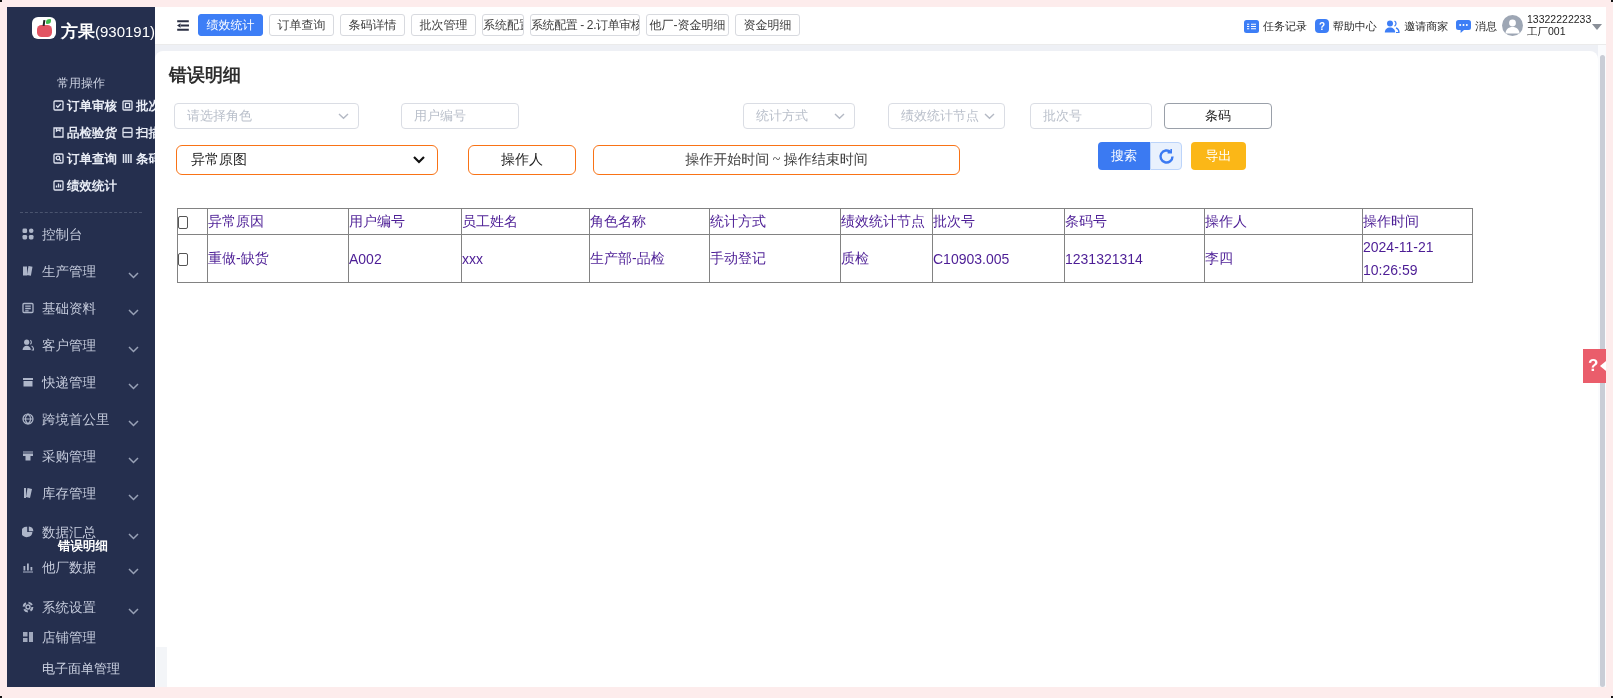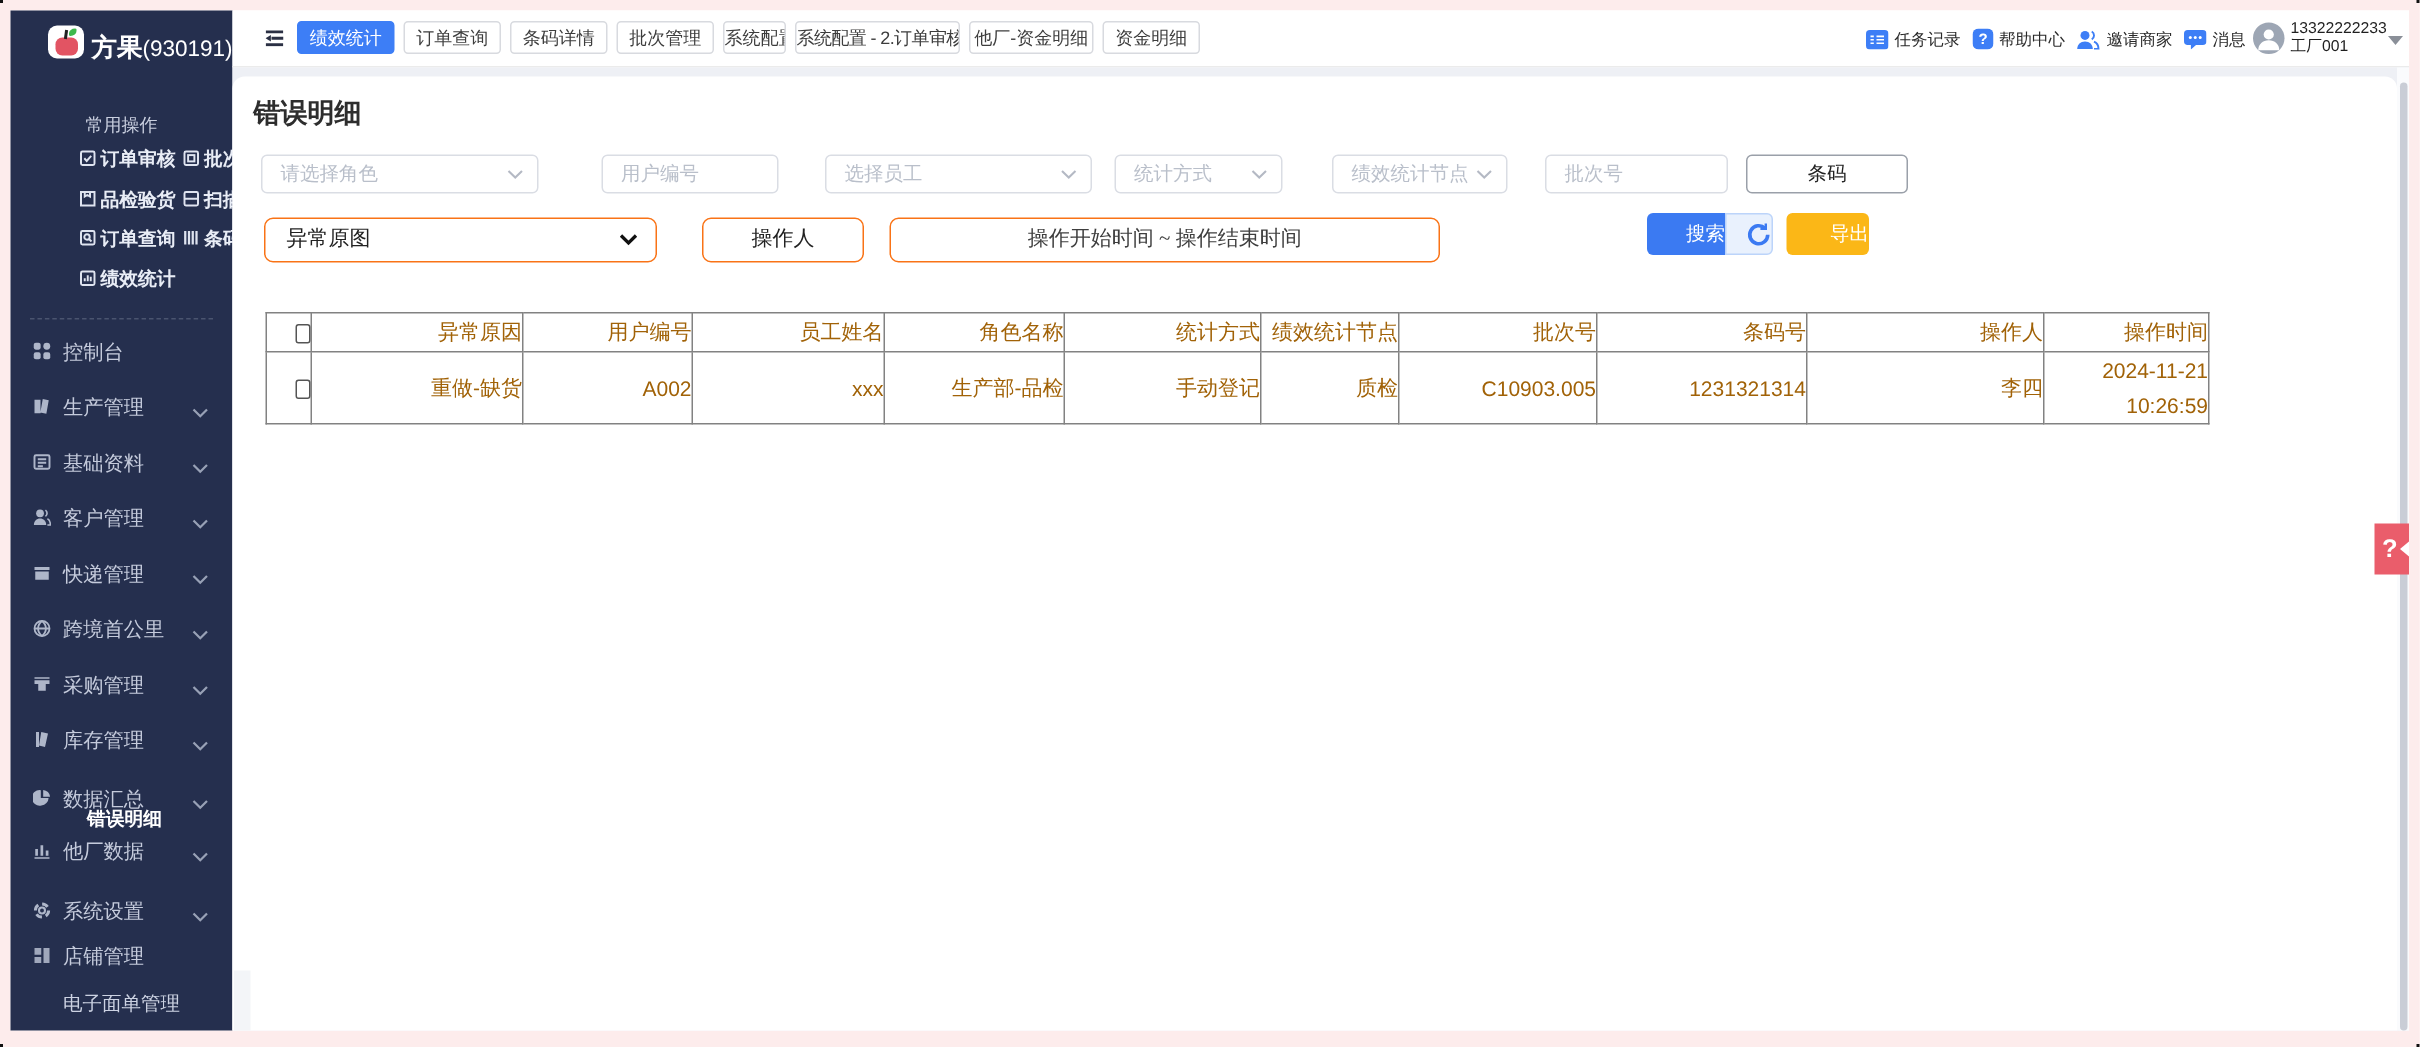--- a/index.html
+++ b/index.html
@@ -40,24 +40,24 @@
 .card { position:absolute; left:148px; top:44px; width:1443px; height:636px; background:#fff; border-radius:8px 8px 0 0; }
 .graysliver { position:absolute; left:149px; top:640px; width:11px; height:40px; background:#f3f5f8; }
 .sbtrack { position:absolute; left:1591px; top:38px; width:8px; height:642px; background:#fafbfd; }
 .sbthumb { position:absolute; left:1593px; top:48px; width:5px; height:632px; background:#c9cdd6; border-radius:3px; }
 .title { position:absolute; left:162px; top:56px; font-size:18px; font-weight:bold; color:#2d2d2d; }
 
 .f1 { position:absolute; height:26px; top-adjust:0; border:1px solid #dadde4; border-radius:4px; background:#fff; font-size:13px; color:#b9bfca; line-height:24px; }
 .f1 .ph { padding-left:12px; }
 .f1 svg.dn { position:absolute; right:9px; top:9px; }
 .f2 { position:absolute; height:30px; border:1px solid #f97316; border-radius:6px; background:#fff; font-size:14px; color:#222; line-height:28px;font-family:Liberation Serif, serif; }
-.btn { position:absolute; border-radius:4px; color:#fff; font-size:13px; text-align:right; }
+.btn { position:absolute; border-radius:4px; color:#fff; font-size:13px; text-align:center; }
 
 .tbl { position:absolute; left:170px; top:201px; border-collapse:collapse; table-layout:fixed; }
-.tbl td { border:1px solid #828282; text-align:right; font-size:14px; color:#a16207; padding:0; }
+.tbl td { border:1px solid #828282; text-align:left; font-size:14px; color:#4c1d95; padding:0; }
 .cb { display:inline-block; width:10px; height:13px; border:1.5px solid #555; border-radius:2px; vertical-align:middle; }
 .help { position:absolute; left:1576px; top:342px; width:23px; height:34px; background:#ea5d6b; color:#fff; font-weight:bold; font-size:17px; line-height:34px; text-align:left; padding-left:5px; }
 .help .tri { position:absolute; right:0; top:12px; width:0; height:0; border:5px solid transparent; border-right:6px solid #fff; border-left:none; }
 </style>
 </head>
 <body>
 <div class="corner" style="left:0;top:0"></div>
 <div class="corner" style="right:0;top:0"></div>
 <div class="corner" style="left:0;bottom:0"></div>
 <div class="corner" style="right:0;bottom:0"></div>
@@ -265,23 +265,20 @@
   <div class="card"></div>
   <div class="graysliver"></div>
   <div class="sbtrack"></div>
   <div class="sbthumb"></div>
   <div class="title">错误明细</div>
 
   <div class="f1" style="left:167px;top:96px;width:185px"><span class="ph">请选择角色</span><svg class="dn" width="11" height="7" viewBox="0 0 11 7" fill="none" stroke="#b4b9c4" stroke-width="1.4">
         <path d="M1 1l4.5 4.3L10 1"></path>
       </svg></div>
   <div class="f1" style="left:394px;top:96px;width:118px"><span class="ph">用户编号</span></div>
-  <div class="f1" style="left:543px;top:96px;width:178px"><span class="ph">选择员工</span><svg class="dn" width="11" height="7" viewBox="0 0 11 7" fill="none" stroke="#b4b9c4" stroke-width="1.4">
-        <path d="M1 1l4.5 4.3L10 1"></path>
-      </svg></div>
   <div class="f1" style="left:736px;top:96px;width:112px"><span class="ph">统计方式</span><svg class="dn" width="11" height="7" viewBox="0 0 11 7" fill="none" stroke="#b4b9c4" stroke-width="1.4">
         <path d="M1 1l4.5 4.3L10 1"></path>
       </svg></div>
   <div class="f1" style="left:881px;top:96px;width:117px"><span class="ph">绩效统计节点</span><svg class="dn" width="11" height="7" viewBox="0 0 11 7" fill="none" stroke="#b4b9c4" stroke-width="1.4">
         <path d="M1 1l4.5 4.3L10 1"></path>
       </svg></div>
   <div class="f1" style="left:1023px;top:96px;width:122px"><span class="ph">批次号</span></div>
   <div class="f1" style="left:1157px;top:96px;width:108px;border-color:#9aa0a9;color:#222;text-align:center;border-radius:4px">条码</div>
 
   <div class="f2" style="left:169px;top:138px;width:262px;padding-left:14px">异常原图<svg style="position:absolute;right:12px;top:10px" width="12" height="8" viewBox="0 0 12 8" fill="none" stroke="#111" stroke-width="2.2">

